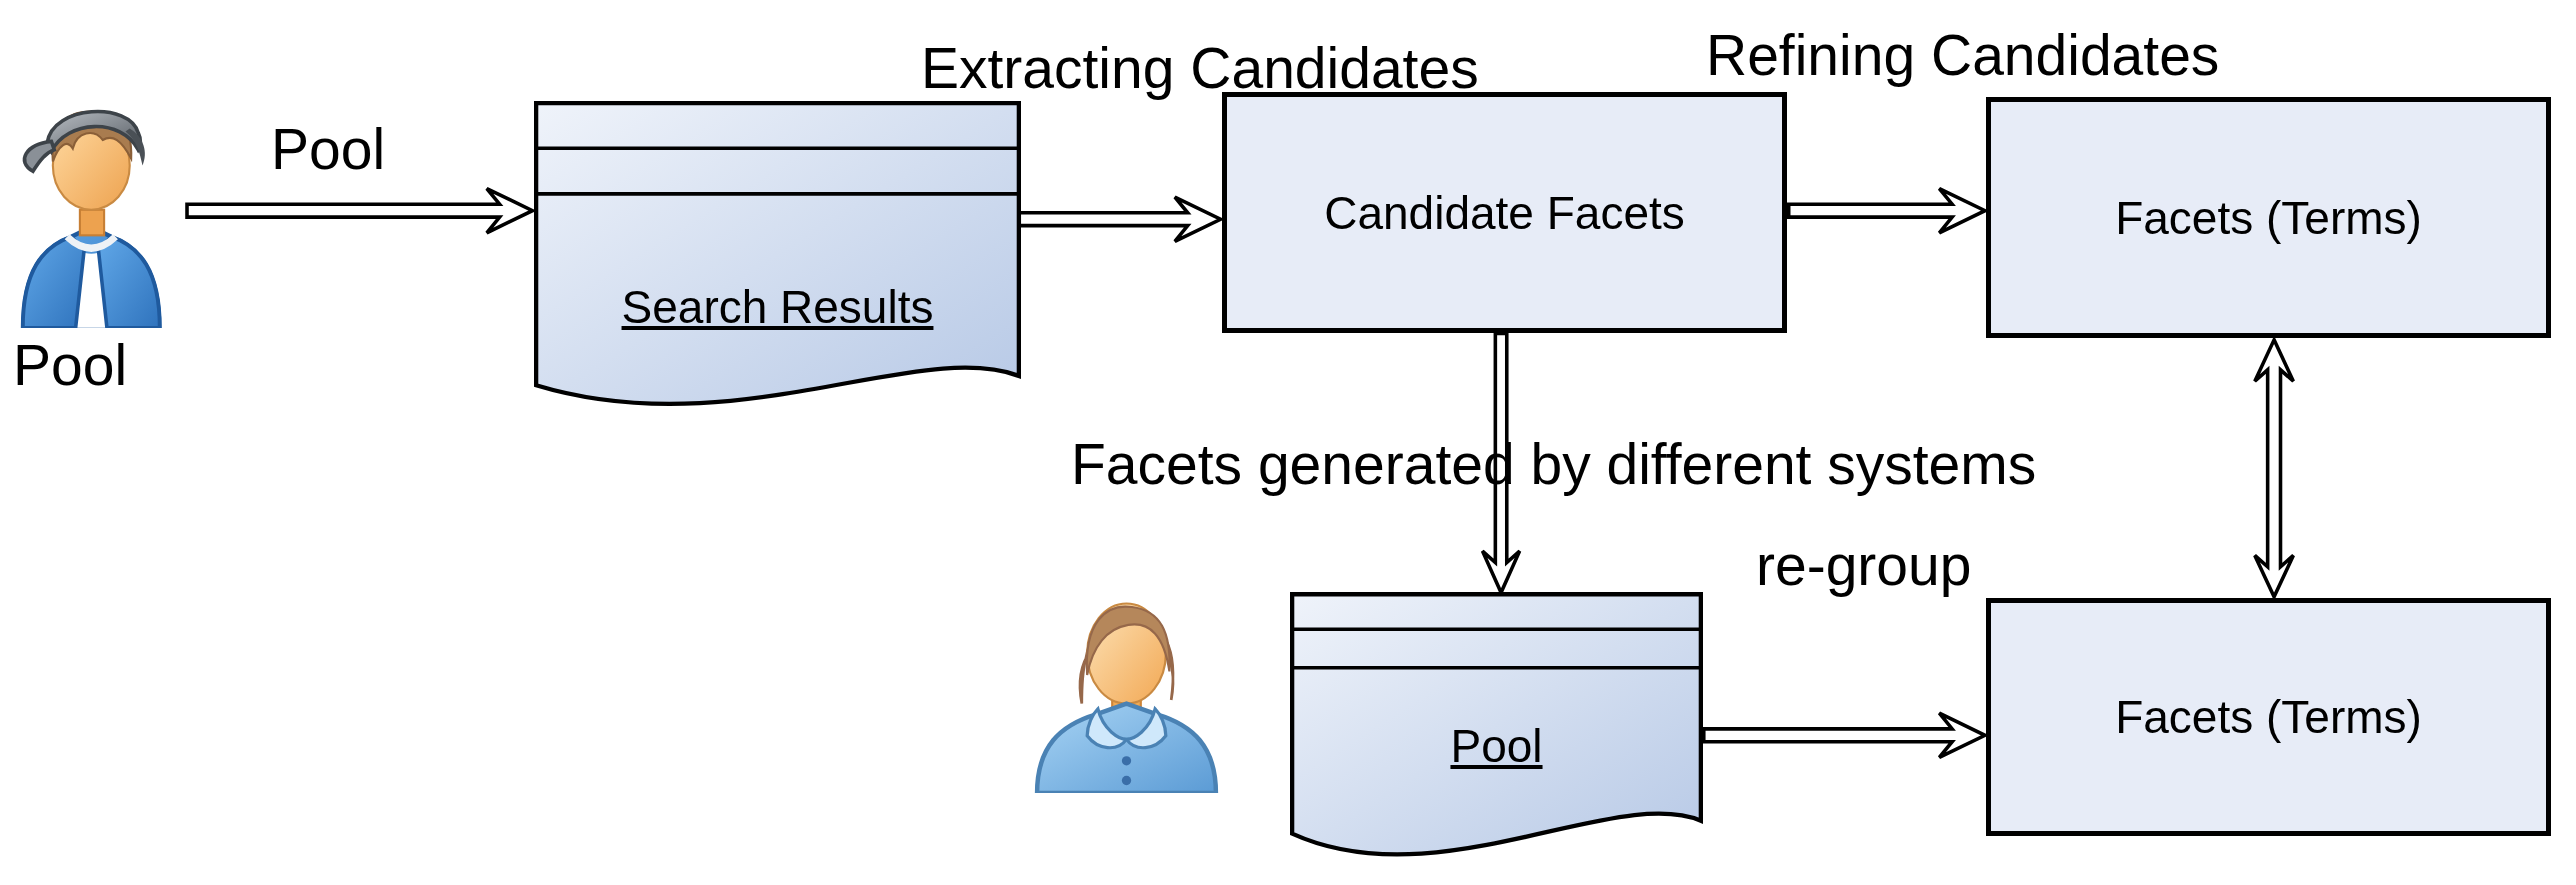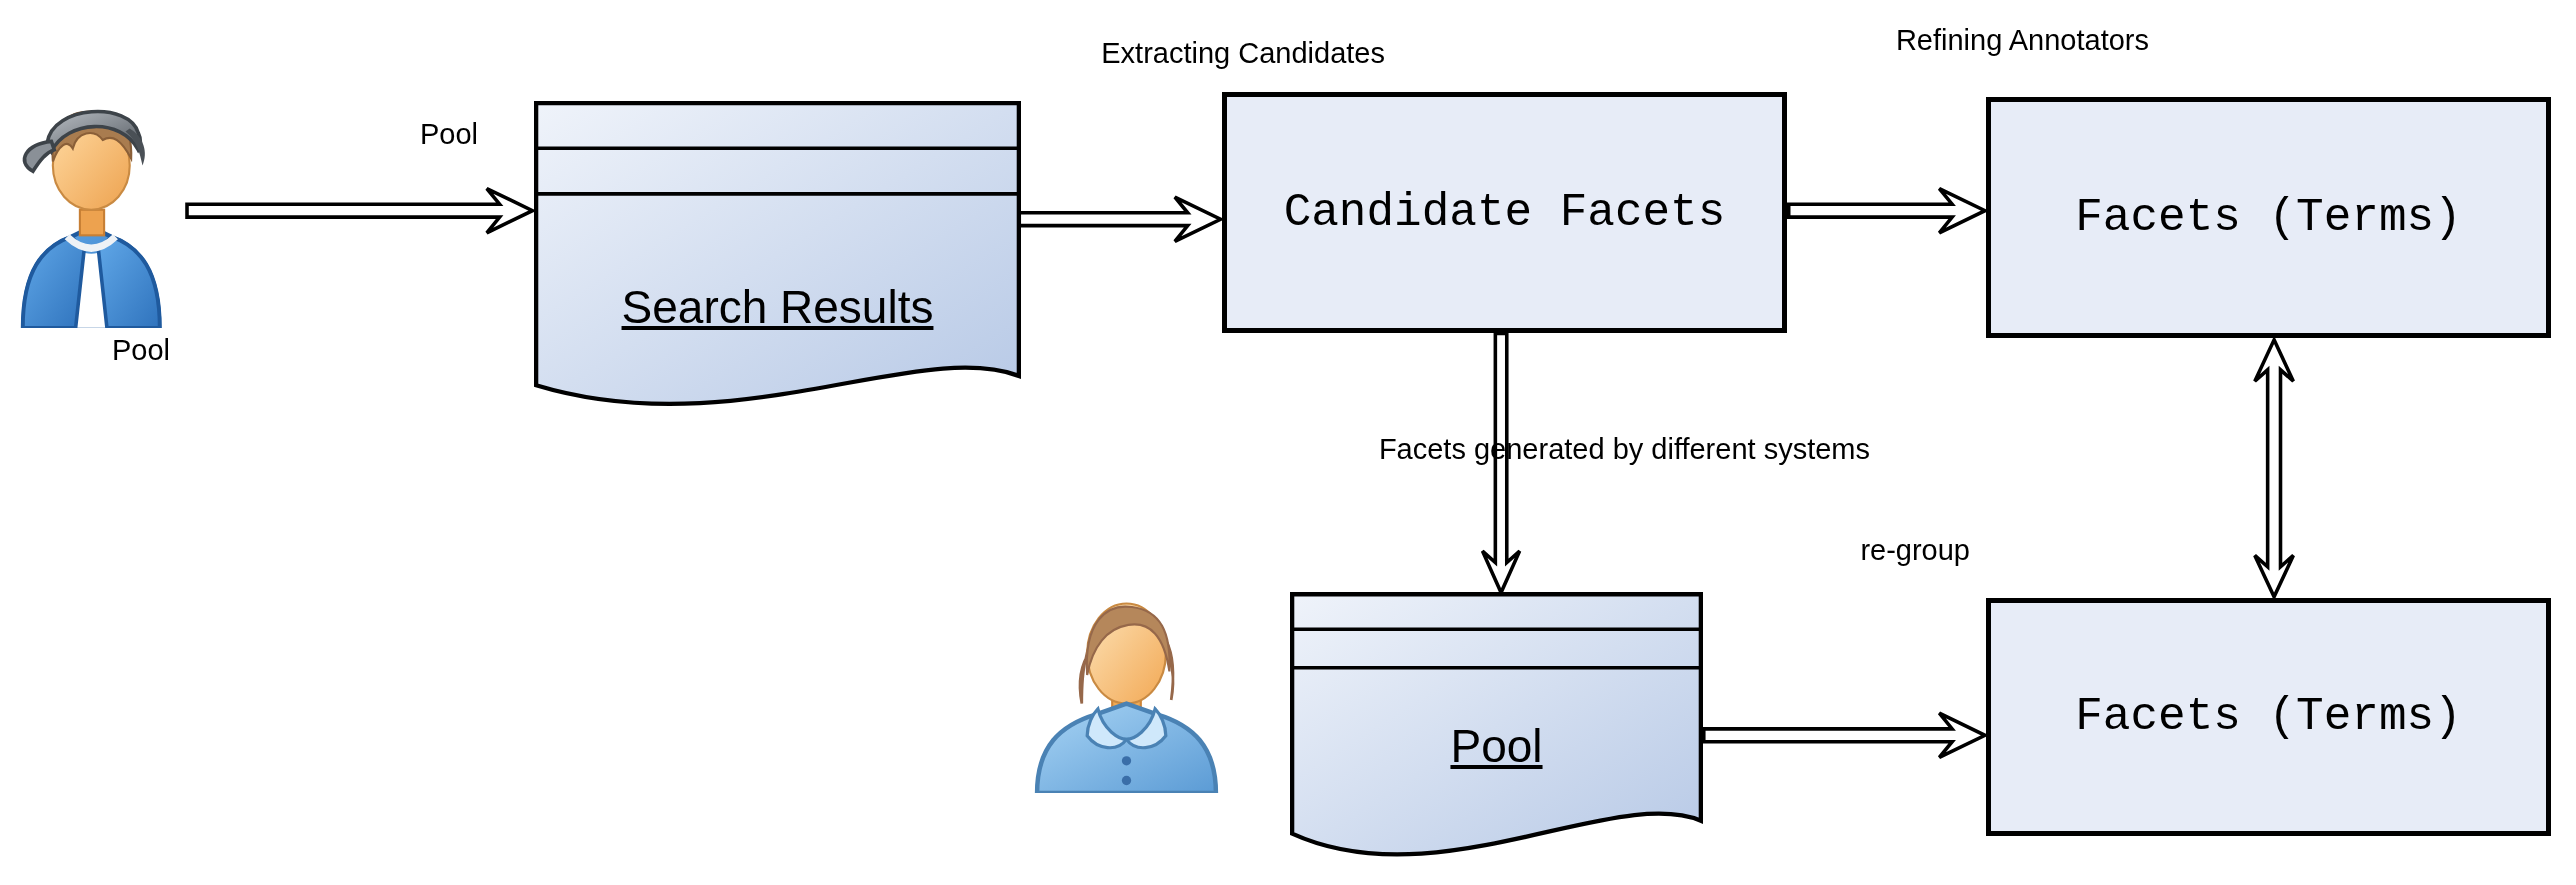--- a/index.html
+++ b/index.html
@@ -16,33 +16,32 @@
     position:relative;
     width:2576px;height:886px;
     background:var(--bg);
     overflow:hidden;
     font-family:"Liberation Sans",sans-serif;
     color:var(--text);
   }
   .abs{position:absolute;}
   .label{
     position:absolute;
-    font-size:29px;line-height:1.12;
-    text-align:right;
+    font-size:57px;line-height:1.12;
+    text-align:left;
     color:var(--text);
     white-space:nowrap;
   }
   .box{
     position:absolute;
     box-sizing:border-box;
     background:var(--box-fill);
     border:5px solid var(--outline);
     display:flex;align-items:center;justify-content:center;
     font-size:46px;
-    font-family:Liberation Mono, monospace;
   }
   .doc-label{
     position:absolute;
     font-size:46px;
     text-align:center;
     white-space:nowrap;
     text-decoration:underline;
   }
   svg{display:block;}
   .arrow{fill:var(--arrow-fill);stroke:var(--outline);stroke-width:5;stroke-linejoin:miter;}
@@ -113,21 +112,21 @@
         <stop offset="1" style="stop-color:var(--doc-g2)"></stop>
       </linearGradient>
     </defs>
     <path class="docshape" fill="url(#docg1)" d="M3,3 H679 V385 C540,332 280,482 3,398 Z"></path>
     <line class="docline" x1="3" y1="66" x2="679" y2="66"></line>
     <line class="docline" x1="3" y1="130" x2="679" y2="130"></line>
   </svg>
   <div class="doc-label" style="left:534px;top:280px;width:487px">Search Results</div>
 
   <div class="label" style="left:921px;top:37px;width:464px">Extracting Candidates</div>
-  <div class="label" style="left:1706px;top:24px;width:443px">Refining Annotators</div>
+  <div class="label" style="left:1706px;top:24px;width:443px">Refining Candidates</div>
 
   <div class="box" style="left:1222px;top:92px;width:565px;height:241px">
     <span>Candidate Facets</span>
   </div>
 
   <div class="box" style="left:1986px;top:97px;width:565px;height:241px">
     <span>Facets (Terms)</span>
   </div>
 
   <div class="label" style="left:1756px;top:534px;width:214px">re-group</div>

